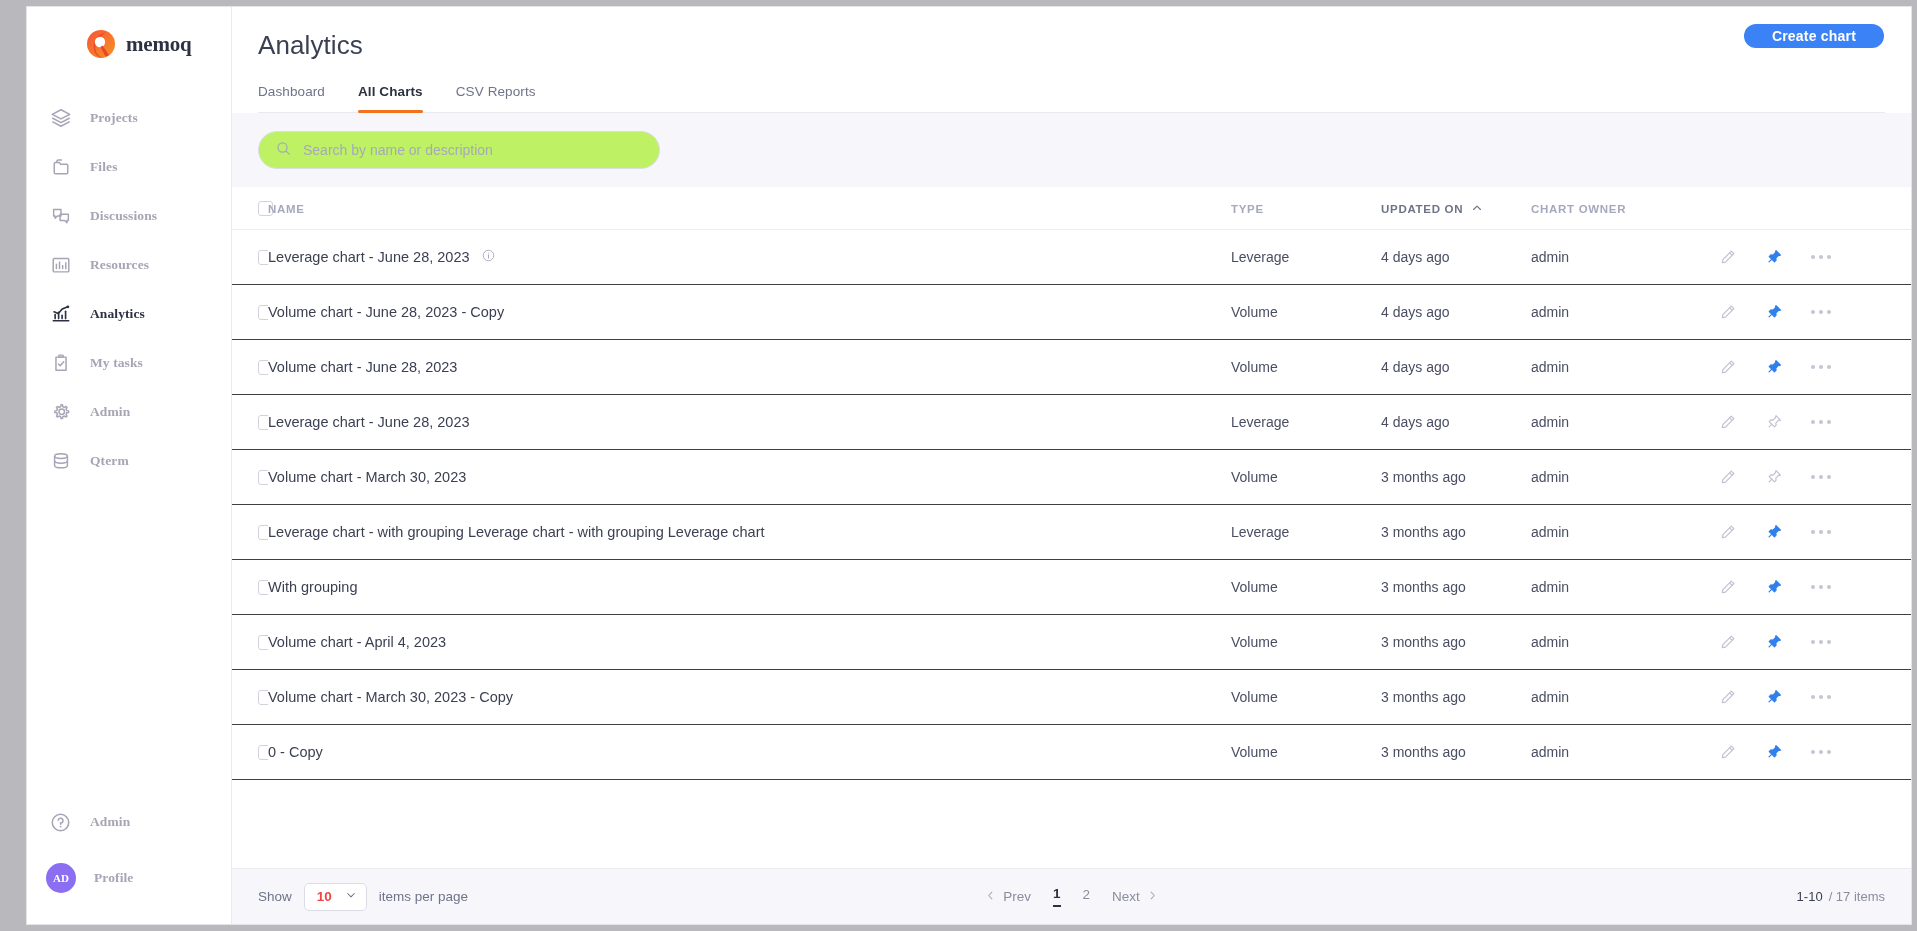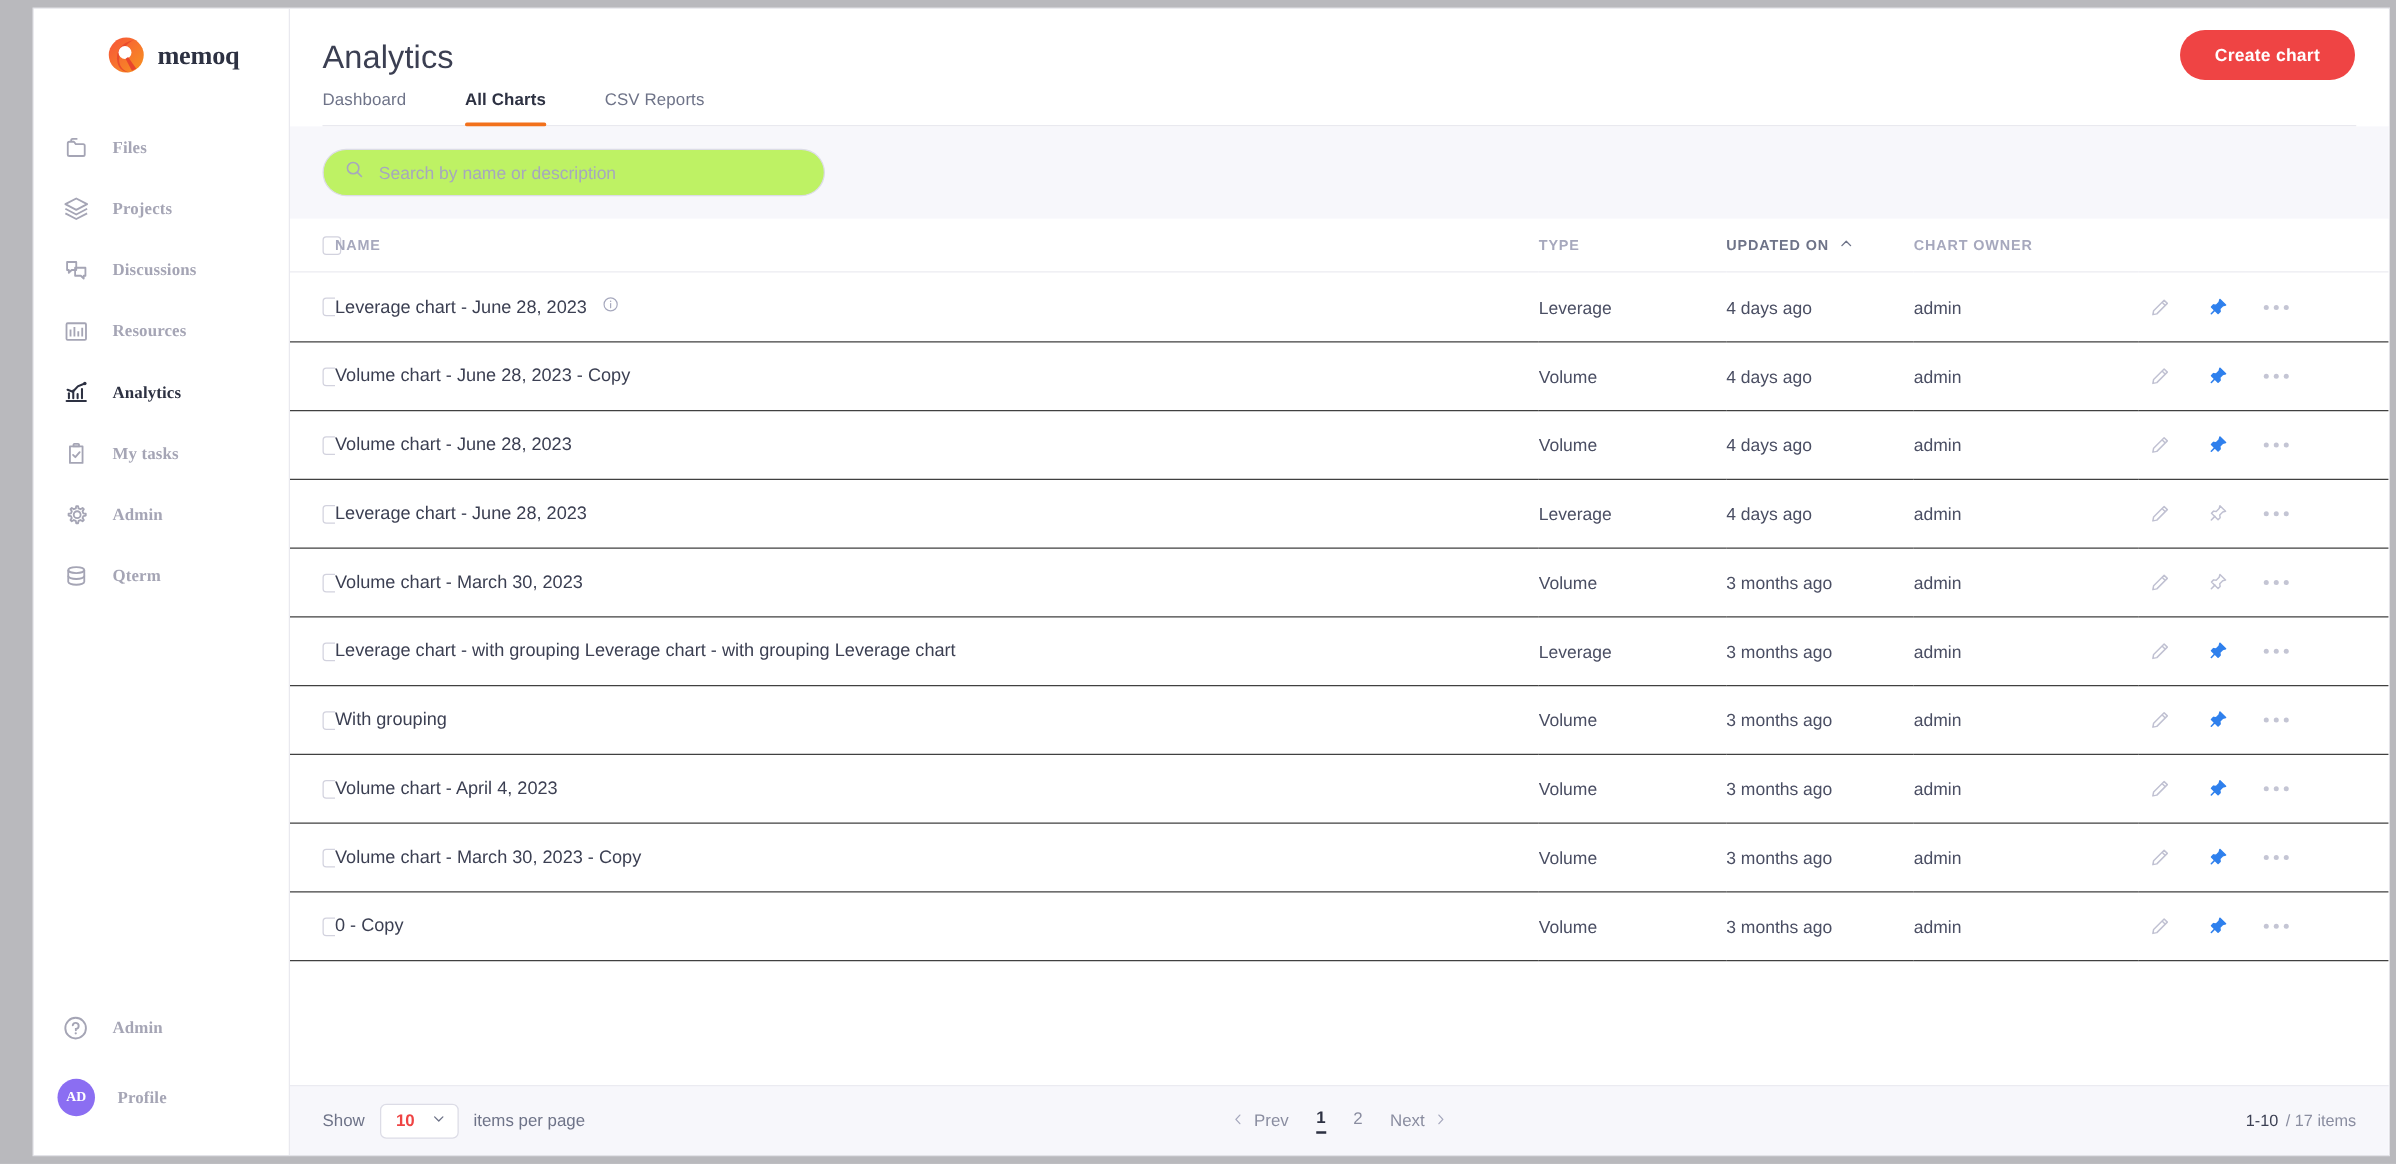--- a/index.html
+++ b/index.html
@@ -82,36 +82,36 @@
   .page-title {
     font-size: 26px;
     color: #3b3f52;
     font-weight: normal;
     padding-top: 23px;
     letter-spacing: 0.1px;
   }
   .btn-create {
     position: absolute;
     right: 27px; top: 17px;
-    background: #ef4444;
+    background: #3b82f6;
     color: #fff;
     border: none;
     border-radius: 22px;
-    height: 40px;
+    height: 24px;
     padding: 0 28px;
     font-size: 14px;
     font-weight: bold;
     font-family: "Liberation Sans", sans-serif;
     cursor: pointer;
     letter-spacing: 0.2px;
   }
   .tabs {
     display: flex;
-    gap: 47px;
-    margin-top: 11px;
+    gap: 33px;
+    margin-top: 23px;
     border-bottom: 1px solid #e9e9ef;
     align-items: center;
   }
   .tab {
     font-size: 13.5px;
     color: #6e7388;
     padding-bottom: 13px;
     cursor: pointer;
     position: relative;
     letter-spacing: 0.1px;
@@ -276,36 +276,36 @@
           <path d="M17.5 17.5 L24 27 L20.5 28.5 L15.5 19 Z" fill="#e8452c"></path>
         </svg>
       </span>
       <span class="logo-text">memoq</span>
     </div>
 
     <nav class="nav">
       <div class="nav-item">
         <span class="nav-ico">
           <svg viewBox="0 0 24 24" width="22" height="22" fill="none" stroke="currentColor" stroke-width="1.6" stroke-linejoin="round">
-            <path d="M6 7 H10 L11.6 9 H18 A1.4 1.4 0 0 1 19.4 10.4 V18 A1.4 1.4 0 0 1 18 19.4 H6 A1.4 1.4 0 0 1 4.6 18 V8.4 A1.4 1.4 0 0 1 6 7 Z"></path>
-            <path d="M7.6 7 V5.6 A1.2 1.2 0 0 1 8.8 4.4 H13"></path>
-          </svg>
-        </span>
-        <span class="nav-label">Files</span>
+            <path d="M12 3 L21.5 8 L12 13 L2.5 8 Z"></path>
+              <path d="M2.5 12 L12 17 L21.5 12"></path>
+              <path d="M2.5 16 L12 21 L21.5 16"></path>
+          </svg>
+        </span>
+        <span class="nav-label">Projects</span>
       </div>
 
       <div class="nav-item">
         <span class="nav-ico">
           <svg viewBox="0 0 24 24" width="22" height="22" fill="none" stroke="currentColor" stroke-width="1.6" stroke-linejoin="round">
-            <path d="M12 3 L21.5 8 L12 13 L2.5 8 Z"></path>
-              <path d="M2.5 12 L12 17 L21.5 12"></path>
-              <path d="M2.5 16 L12 21 L21.5 16"></path>
-          </svg>
-        </span>
-        <span class="nav-label">Projects</span>
+            <path d="M6 7 H10 L11.6 9 H18 A1.4 1.4 0 0 1 19.4 10.4 V18 A1.4 1.4 0 0 1 18 19.4 H6 A1.4 1.4 0 0 1 4.6 18 V8.4 A1.4 1.4 0 0 1 6 7 Z"></path>
+            <path d="M7.6 7 V5.6 A1.2 1.2 0 0 1 8.8 4.4 H13"></path>
+          </svg>
+        </span>
+        <span class="nav-label">Files</span>
       </div>
 
       <div class="nav-item">
         <span class="nav-ico">
           <svg viewBox="0 0 24 24" width="22" height="22" fill="none" stroke="currentColor" stroke-width="1.6" stroke-linejoin="round">
             <path d="M4 5 H12 V12 H8 L5.5 14.4 V12 H4 Z"></path>
             <path d="M11 10 H20 V17 H18.5 V19.4 L16 17 H11 Z"></path>
           </svg>
         </span>
         <span class="nav-label">Discussions</span>

